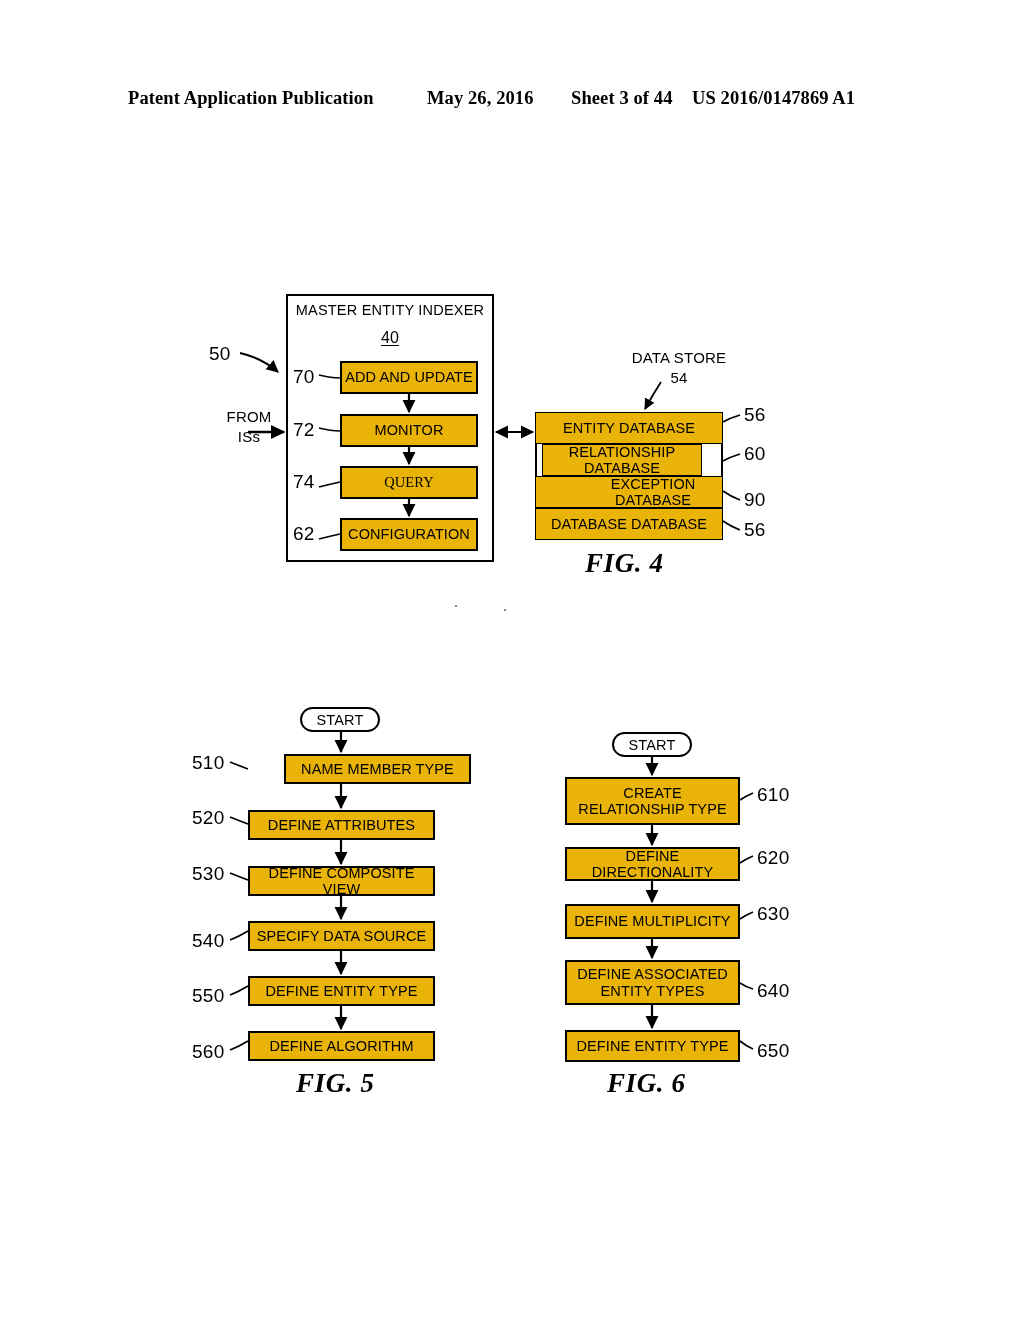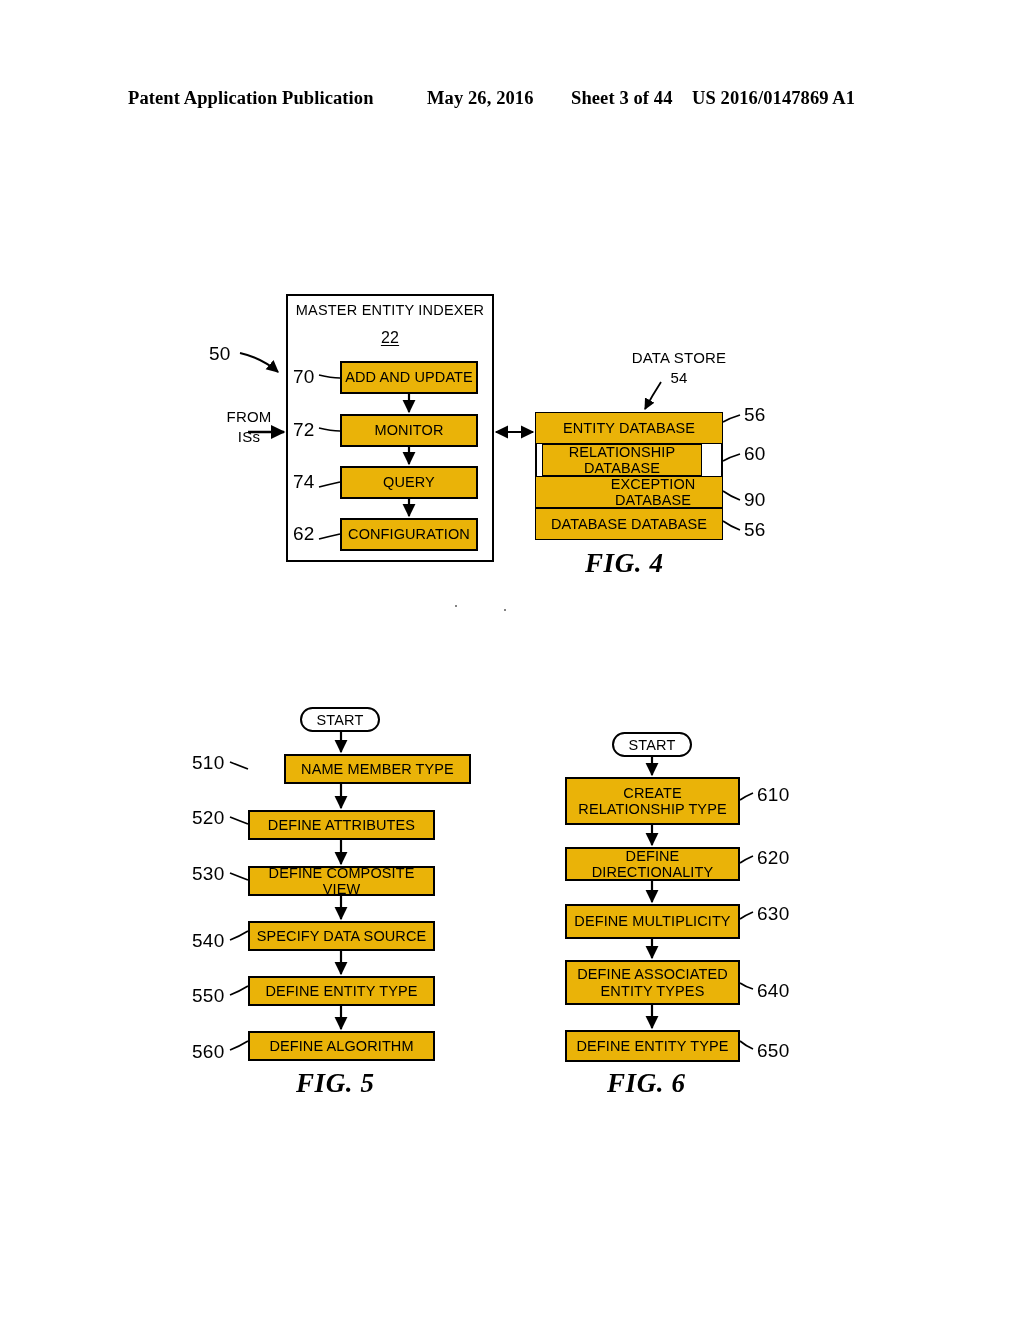--- a/index.html
+++ b/index.html
@@ -141,33 +141,33 @@
   <div class="fig">
 
     <span class="refnum" style="left:209px; top:343px;">50</span>
 
     <span class="plain" style="left:214px; top:408px; width:70px;">FROM</span>
     <span class="plain" style="left:214px; top:428px; width:70px;">ISs</span>
 
     <div class="outerbox" style="left:286px; top:294px; width:208px; height:268px;"></div>
 
     <span class="plain" style="left:286px; top:302px; width:208px; font-size:14.5px;">MASTER ENTITY INDEXER</span>
-    <span class="plain underline-num" style="left:286px; top:329px; width:208px; font-size:16px;">22</span>
+    <span class="plain underline-num" style="left:286px; top:329px; width:208px; font-size:16px;">40</span>
 
     <div class="box" style="left:340px; top:361px; width:138px; height:33px;">
       <span>ADD AND UPDATE</span>
     </div>
     <span class="refnum" style="left:293px; top:366px;">70</span>
 
     <div class="box" style="left:340px; top:414px; width:138px; height:33px;">
       <span>MONITOR</span>
     </div>
     <span class="refnum" style="left:293px; top:419px;">72</span>
 
-    <div class="box" style="left:340px; top:466px; width:138px; height:33px;">
+    <div class="box" style="left:340px; top:466px; width:138px; height:33px;font-family:Liberation Serif, serif;">
       <span>QUERY</span>
     </div>
     <span class="refnum" style="left:293px; top:471px;">74</span>
 
     <div class="box" style="left:340px; top:518px; width:138px; height:33px;">
       <span>CONFIGURATION</span>
     </div>
     <span class="refnum" style="left:293px; top:523px;">62</span>
 
     <span class="plain" style="left:574px; top:349px; width:210px; font-size:15px;">DATA STORE</span>

